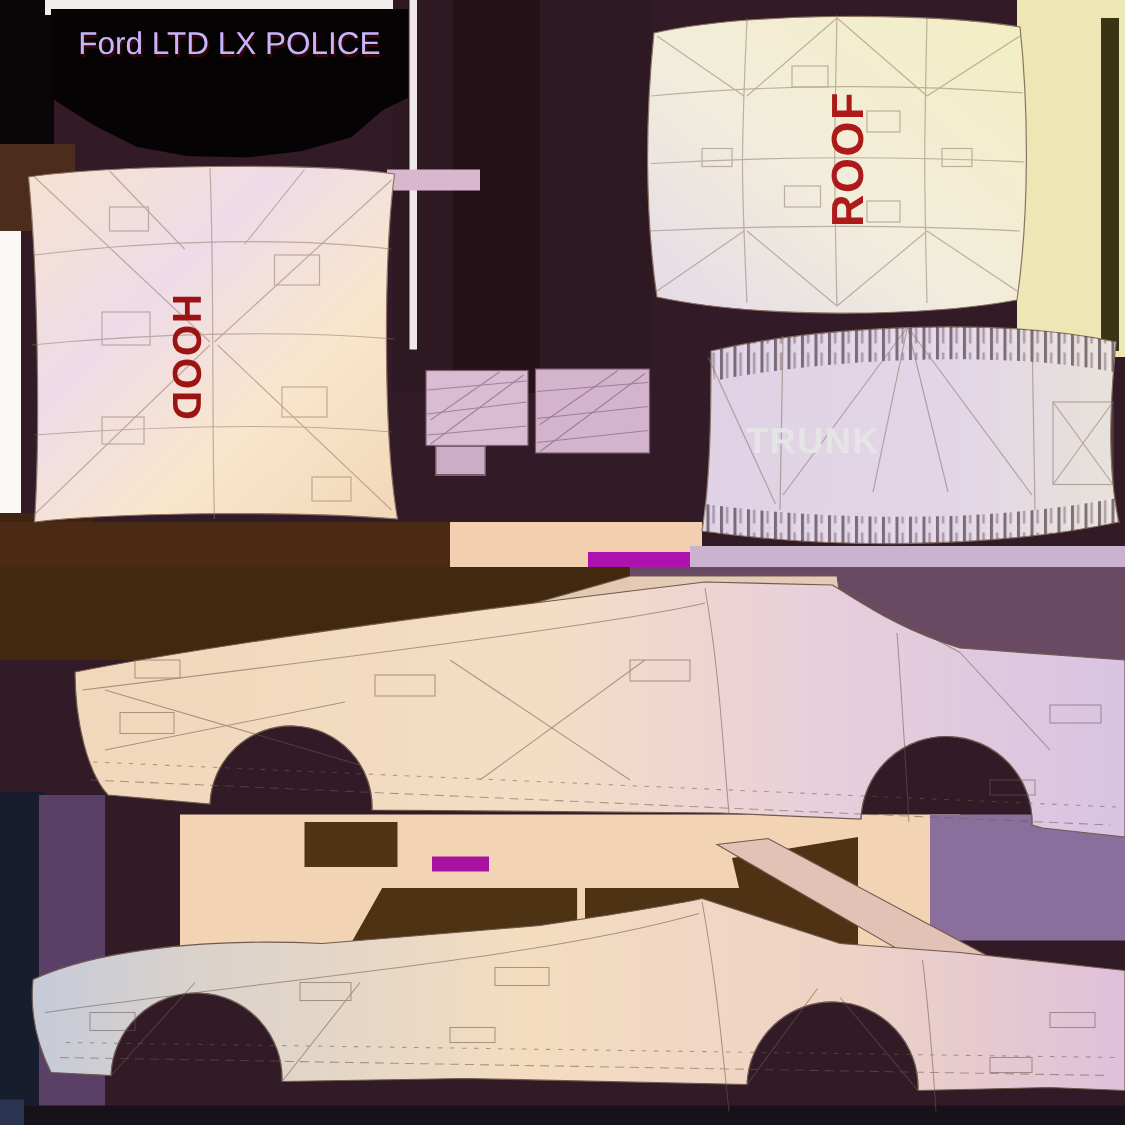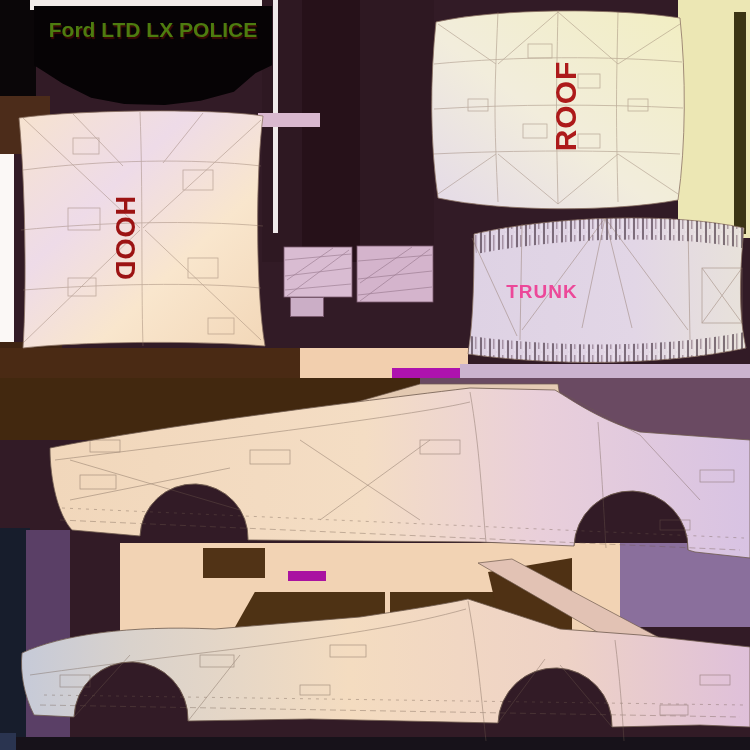--- a/index.html
+++ b/index.html
@@ -9,29 +9,29 @@
   
   .vs1{background-image:repeating-linear-gradient(90deg,rgba(10,2,8,.45) 0 2px,transparent 2px 6px,
         rgba(255,240,245,.10) 6px 7px,transparent 7px 12px,rgba(20,5,15,.38) 12px 14px,transparent 14px 19px);}
   .vs2{background-image:repeating-linear-gradient(90deg,rgba(0,0,0,.30) 0 1px,transparent 1px 9px,
         rgba(255,255,255,.12) 9px 10px,transparent 10px 23px);}
   .hs1{background-image:repeating-linear-gradient(0deg,rgba(40,32,6,.55) 0 2px,transparent 2px 6px,
         rgba(255,255,255,.08) 6px 7px,transparent 7px 13px);}
   .hs2{background-image:repeating-linear-gradient(0deg,rgba(60,30,12,.45) 0 2px,transparent 2px 7px);}
   #title-box{left:34px;top:6px;width:238px;height:102px;background:#060305;
      clip-path:polygon(0 0,100% 0,100% 58%,93% 66%,84% 84%,70% 93%,55% 97%,38% 96%,24% 90%,12% 76%,4% 64%,0 58%);
-     text-align:center;color:#4d7c0f;font-weight:bold;z-index:6;}
+     text-align:center;color:#c4b5fd;font-weight:normal;z-index:6;}
   #title-box .t1{padding-top:12px;font-size:21px;text-shadow:1px 2px 1px #3d0a06;}
   #title-box .t2{padding-top:6px;font-size:21px;text-shadow:1px 2px 1px #3d0a06;}
   #hood-label{left:72px;top:221px;width:100px;height:35px;font-size:27px;text-align:center;
      transform:rotate(90deg);z-index:6;color:#9c1313;font-weight:bold;letter-spacing:1px;}
   #roof-label{left:512px;top:88px;width:110px;height:36px;font-size:30px;text-align:center;
      transform:rotate(-90deg);z-index:6;color:#ad1a1a;font-weight:bold;letter-spacing:1px;}
-  #trunk-label{left:442px;top:281px;width:200px;font-size:19px;text-align:center;z-index:6;
-     color:#ec4899;font-weight:bold;letter-spacing:1px;}
+  #trunk-label{left:442px;top:281px;width:200px;font-size:24px;text-align:center;z-index:6;
+     color:#e5e5e5;font-weight:bold;letter-spacing:1px;}
   svg{display:block;}
 </style>
 </head>
 <body>
 
 <div id="canvas">
 
   <div class="abs" style="left:0;top:0;width:36px;height:108px;background:#0a0608;"></div>
   <div class="abs" style="left:30px;top:0;width:250px;height:10px;background:#f2ecea;"></div>
   <div class="abs" style="left:0;top:100px;width:14px;height:305px;background:#fbf8f6;"></div>

